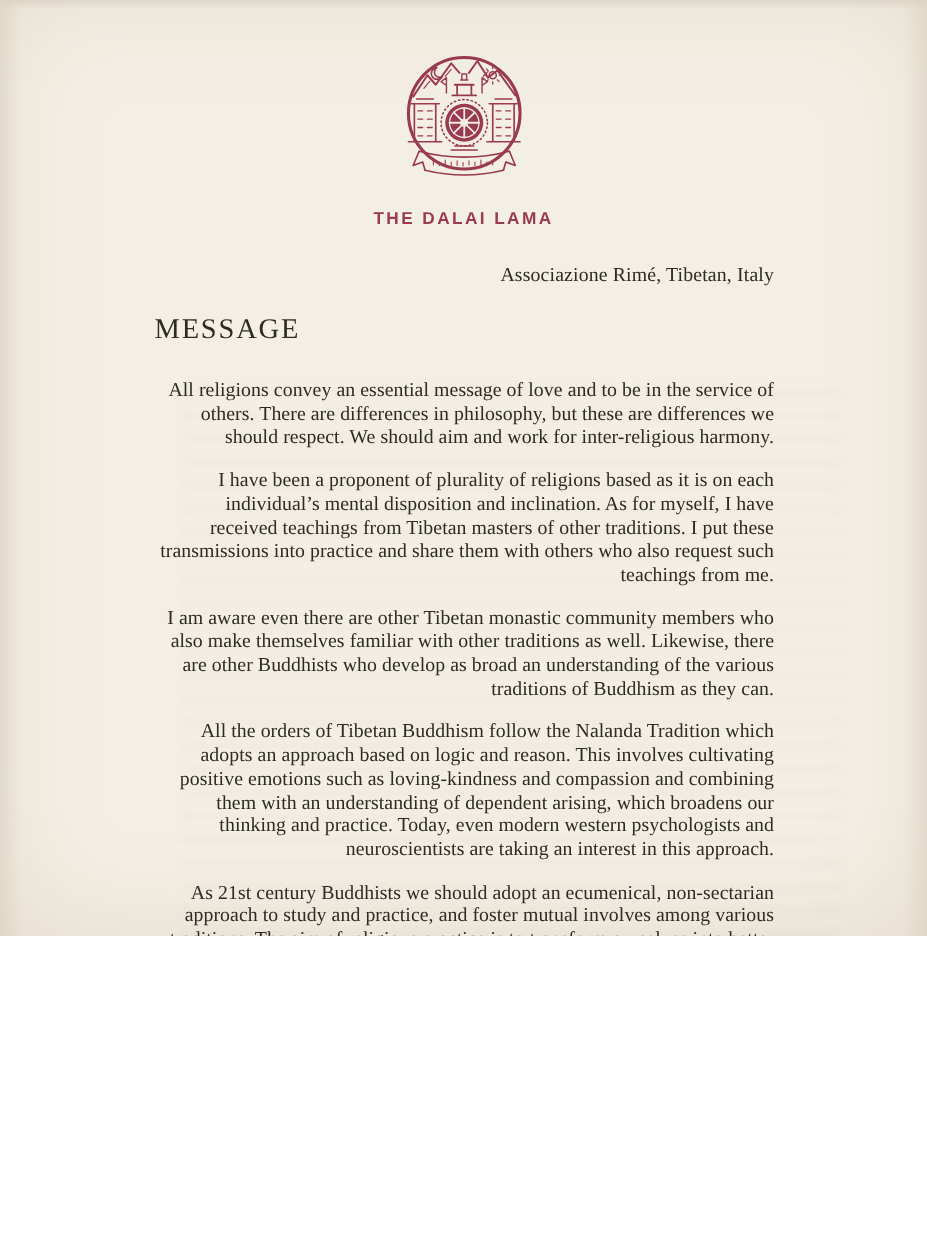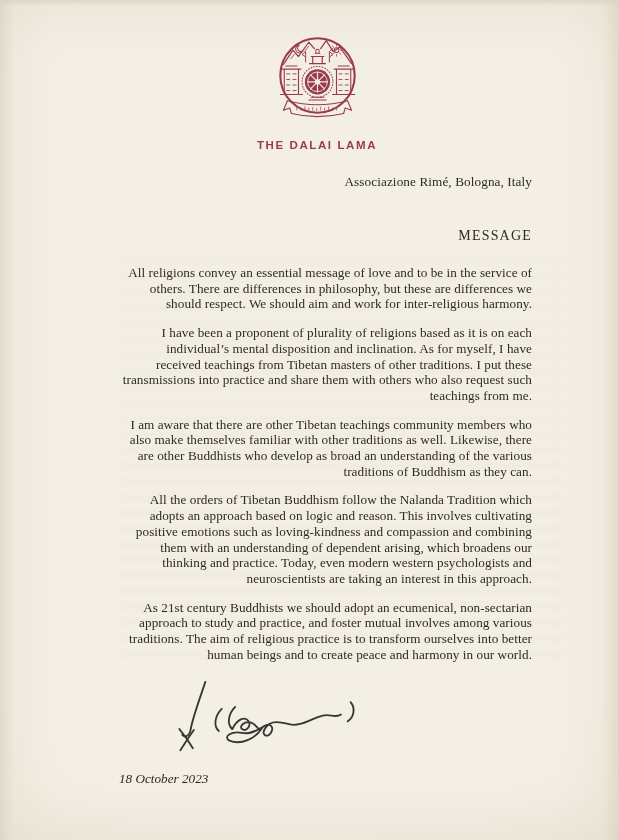--- a/index.html
+++ b/index.html
@@ -8,31 +8,30 @@
     --ink: #2e2a25;
     --signature-ink: #343831;
   }
   * { margin: 0; padding: 0; box-sizing: border-box; }
   html, body { width: 618px; }
   body { font-family: "Liberation Serif", serif; }
 
   .page {
     position: relative;
     width: 618px;
-    height: 840px;
+    height: 624px;
     overflow: hidden;
     background:
       linear-gradient(180deg, #e3ddd0 0px, rgba(227,221,208,0) 6px),
       linear-gradient(90deg, rgba(222,214,198,0.55) 0px, rgba(222,214,198,0) 14px),
       linear-gradient(270deg, rgba(222,214,198,0.5) 0px, rgba(222,214,198,0) 16px),
       radial-gradient(120% 100% at 50% 45%, #f4efe5 55%, #ede7d9 92%, #e7e0d1 100%),
       var(--paper);
     box-shadow: inset 0 0 70px rgba(160,140,105,0.16);
     color: var(--ink);
-    padding-left: 16px;
   }
 
   .bleed {
     position: absolute;
     left: 120px; right: 55px; top: 258px; height: 400px;
     background: repeating-linear-gradient(180deg,
       rgba(115,125,105,0.05) 0 7px, rgba(115,125,105,0) 7px 15.7px);
     filter: blur(2.5px);
     opacity: .55;
     pointer-events: none;
@@ -54,23 +53,23 @@
   .content { position: relative; margin: 0 103px; width: 413px; }
 
   .recipient {
     margin-top: 23px;
     text-align: right;
     font-size: 13.2px;
     letter-spacing: .1px;
   }
 
   .title {
-    margin-top: 38px;
-    text-align: right;
-    font-size: 14px;
+    margin-top: 18px;
+    text-align: left;
+    font-size: 19px;
     letter-spacing: 1.2px;
   }
 
   .body-text { margin-top: 21px; }
   .body-text p {
     font-size: 13.2px;
     line-height: 15.7px;
     letter-spacing: .05px;
     margin-bottom: 13px;
     text-align: right;
@@ -131,28 +130,28 @@
         <path d="M27,109 Q60,117 93,109" stroke-width="1.4"></path>
         <path d="M93,109 L95,102 L103,105 L98,93" stroke-width="1.4"></path>
         <path d="M34,101 v3.5 M39,102 v3 M44,100.5 v4 M49,102 v3 M54,101 v4 M59,102.5 v3 M64,101 v3.5 M69,102 v3 M74,100.5 v4 M79,102 v3 M84,101 v3.5" stroke-width="0.9"></path>
       </g>
     </svg>
   </div>
 
   <div class="sender">THE DALAI LAMA</div>
 
   <div class="content">
-    <div class="recipient">Associazione Rimé, Bologna, Italy</div>
+    <div class="recipient">Associazione Rimé, Tibetan, Italy</div>
 
     <div class="title">MESSAGE</div>
 
     <div class="body-text">
       <p>All religions convey an essential message of love and to be in the service of others. There are differences in philosophy, but these are differences we should respect. We should aim and work for inter-religious harmony.</p>
       <p>I have been a proponent of plurality of religions based as it is on each individual’s mental disposition and inclination. As for myself, I have received teachings from Tibetan masters of other traditions. I put these transmissions into practice and share them with others who also request such teachings from me.</p>
-      <p>I am aware that there are other Tibetan teachings community members who also make themselves familiar with other traditions as well. Likewise, there are other Buddhists who develop as broad an understanding of the various traditions of Buddhism as they can.</p>
+      <p>I am aware even there are other Tibetan monastic community members who also make themselves familiar with other traditions as well. Likewise, there are other Buddhists who develop as broad an understanding of the various traditions of Buddhism as they can.</p>
       <p>All the orders of Tibetan Buddhism follow the Nalanda Tradition which adopts an approach based on logic and reason. This involves cultivating positive emotions such as loving-kindness and compassion and combining them with an understanding of dependent arising, which broadens our thinking and practice. Today, even modern western psychologists and neuroscientists are taking an interest in this approach.</p>
       <p>As 21st century Buddhists we should adopt an ecumenical, non-sectarian approach to study and practice, and foster mutual involves among various traditions. The aim of religious practice is to transform ourselves into better human beings and to create peace and harmony in our world.</p>
     </div>
 
     <div class="signature-wrap">
       <svg viewBox="0 0 210 80" aria-hidden="true">
         <g class="sig-stroke">
           <path d="M43,3 C38,18 30,40 28,51 C27,58 23,62 19,58"></path>
           <path d="M16,52 C21,58 26,65 30,72"></path>
           <path d="M31,53 C26,60 21,68 17,74"></path>

